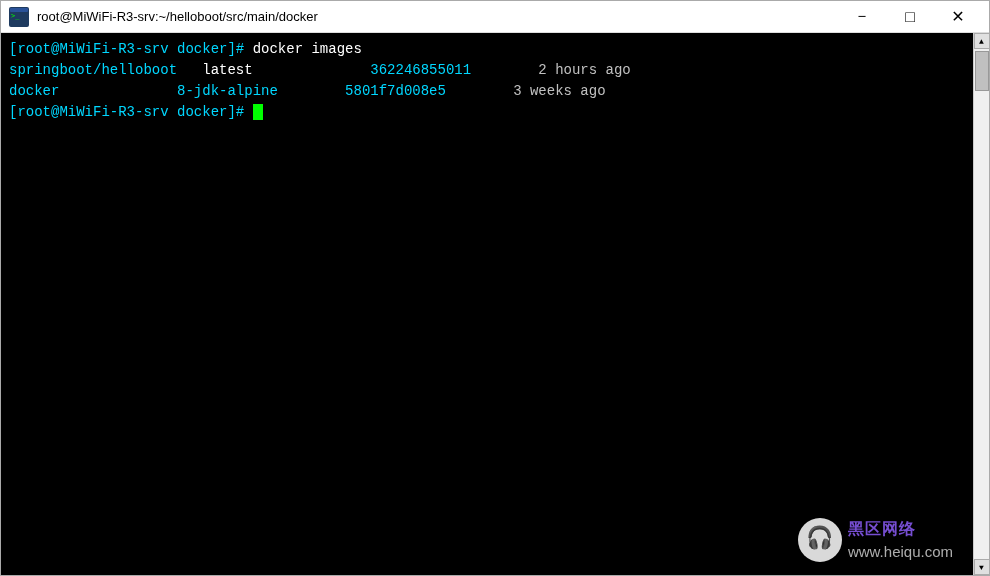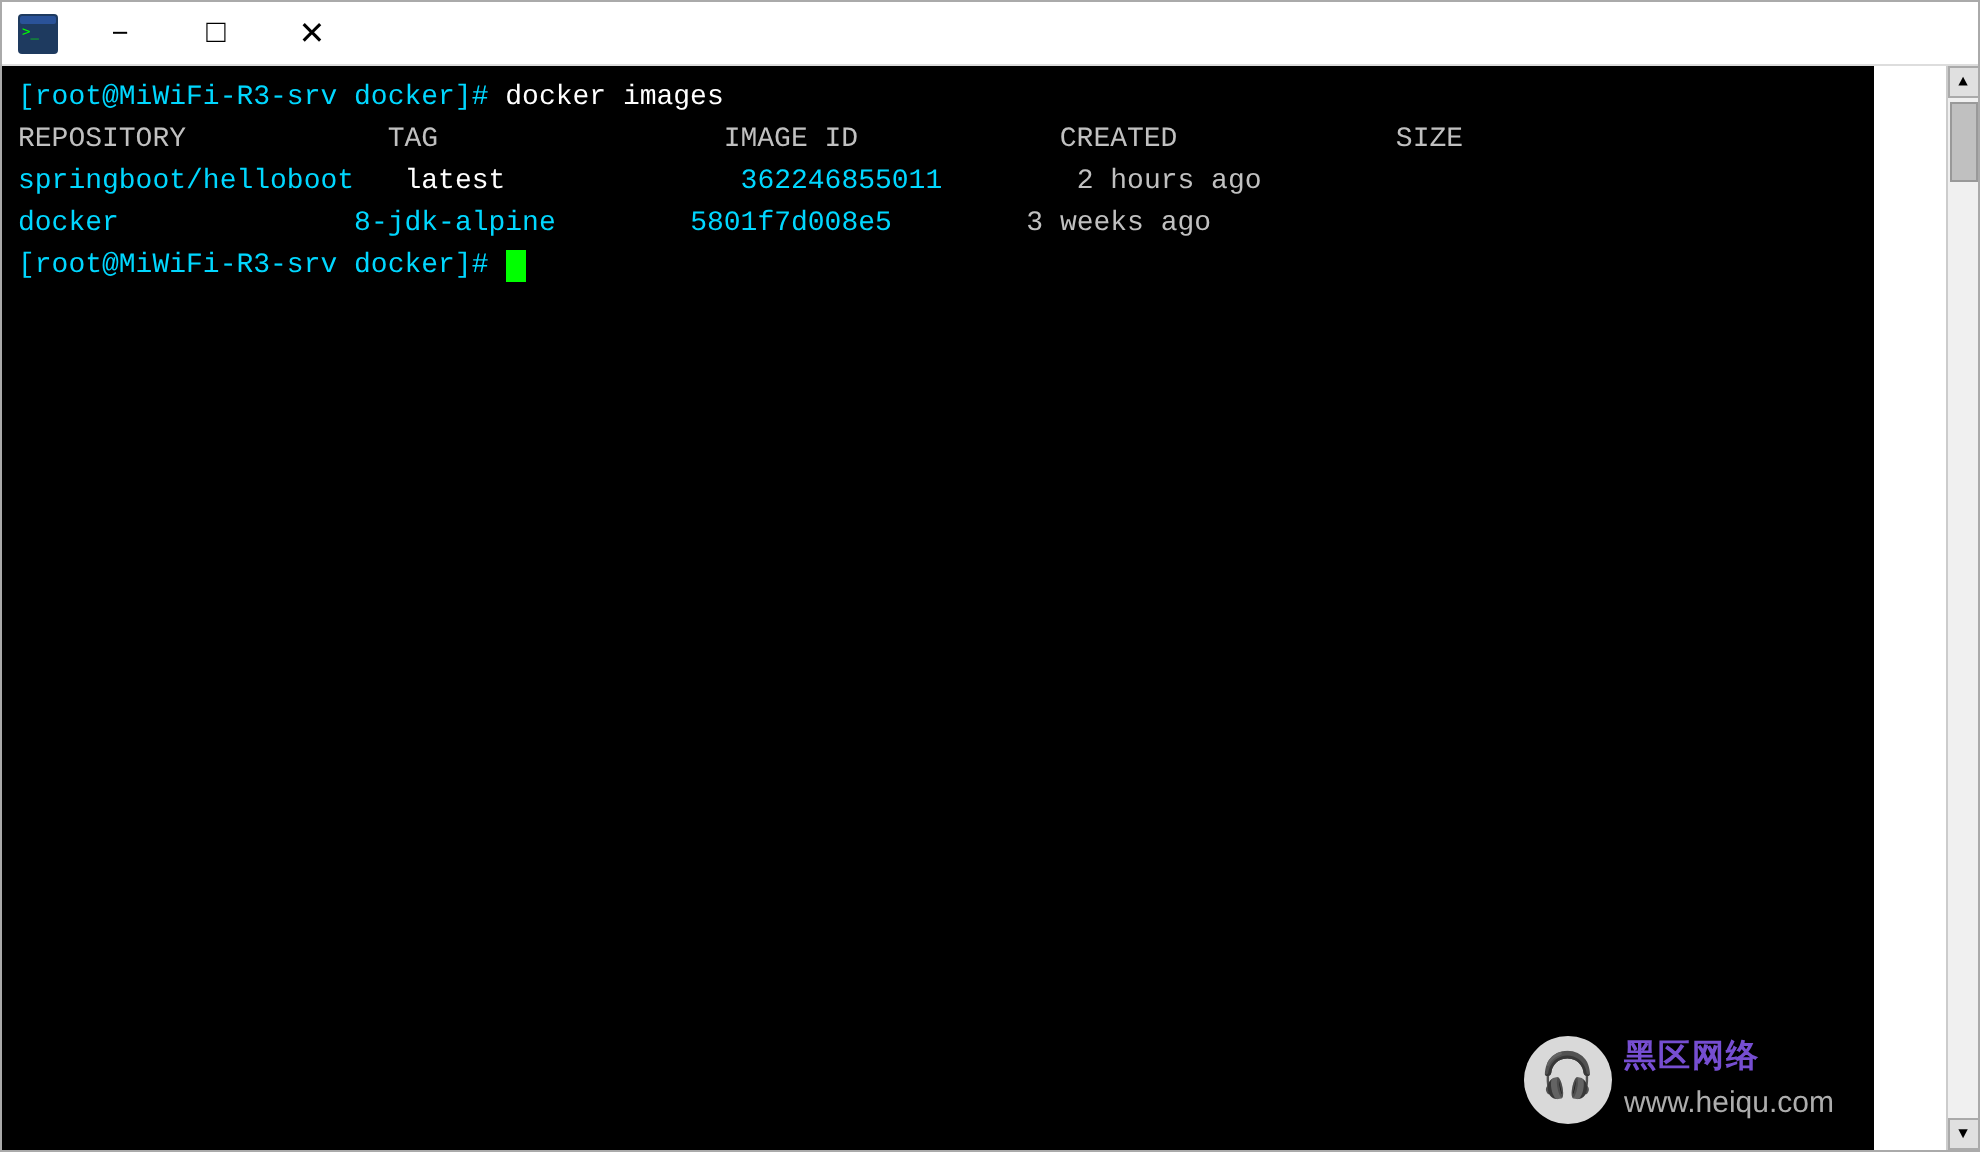--- a/index.html
+++ b/index.html
@@ -60,21 +60,20 @@
       font-size: 16px;
       color: #000;
       background: transparent;
       border: none;
     }
 
     .window-body {
       display: flex;
       flex: 1;
       overflow: hidden;
-      gap: 36px;
     }
 
     .terminal {
       flex: 1;
       background: #000000;
       color: #c0c0c0;
       padding: 6px 8px;
       font-size: 14px;
       line-height: 1.5;
       overflow: hidden;
@@ -176,34 +175,34 @@
 
   <div class="titlebar">
     <div class="titlebar-icon">
       
       <svg width="20" height="20" viewBox="0 0 20 20">
         <rect width="20" height="20" rx="2" fill="#1e3a5f"></rect>
         <rect x="1" y="1" width="18" height="4" rx="1" fill="#2a5298"></rect>
         <text x="2" y="11" font-size="7" fill="#00ff00" font-family="monospace">&gt;_</text>
       </svg>
     </div>
+    <span class="titlebar-title">root@MiWiFi-R3-srv:~/helloboot/src/main/docker</span>
     <div class="titlebar-controls">
       <button class="titlebar-btn">－</button>
       <button class="titlebar-btn">□</button>
       <button class="titlebar-btn close">✕</button>
     </div>
   </div>
 
   <div class="window-body">
 
     <div class="terminal">
 
       <span class="term-line"><span class="col-cyan">[root@MiWiFi-R3-srv docker]# </span><span class="col-white">docker images</span></span>
 
-      <span class="term-line"><span class="col-default">REPOSITORY            TAG                 IMAGE ID            CREATED             SIZE</span></span>
 
       <span class="term-line"><span class="col-cyan">springboot/helloboot</span><span class="col-default">   </span><span class="col-white">latest</span><span class="col-default">              </span><span class="col-cyan">362246855011</span><span class="col-default">        </span><span class="col-default">2 hours ago</span></span>
 
       <span class="term-line"><span class="col-cyan">docker</span><span class="col-default">              </span><span class="col-cyan">8-jdk-alpine</span><span class="col-default">        </span><span class="col-cyan">5801f7d008e5</span><span class="col-default">        </span><span class="col-default">3 weeks ago</span></span>
 
 
       <span class="term-line"><span class="col-cyan">[root@MiWiFi-R3-srv docker]# </span><span class="cursor"></span></span>
 
       <div class="watermark">
         <div class="watermark-logo">

